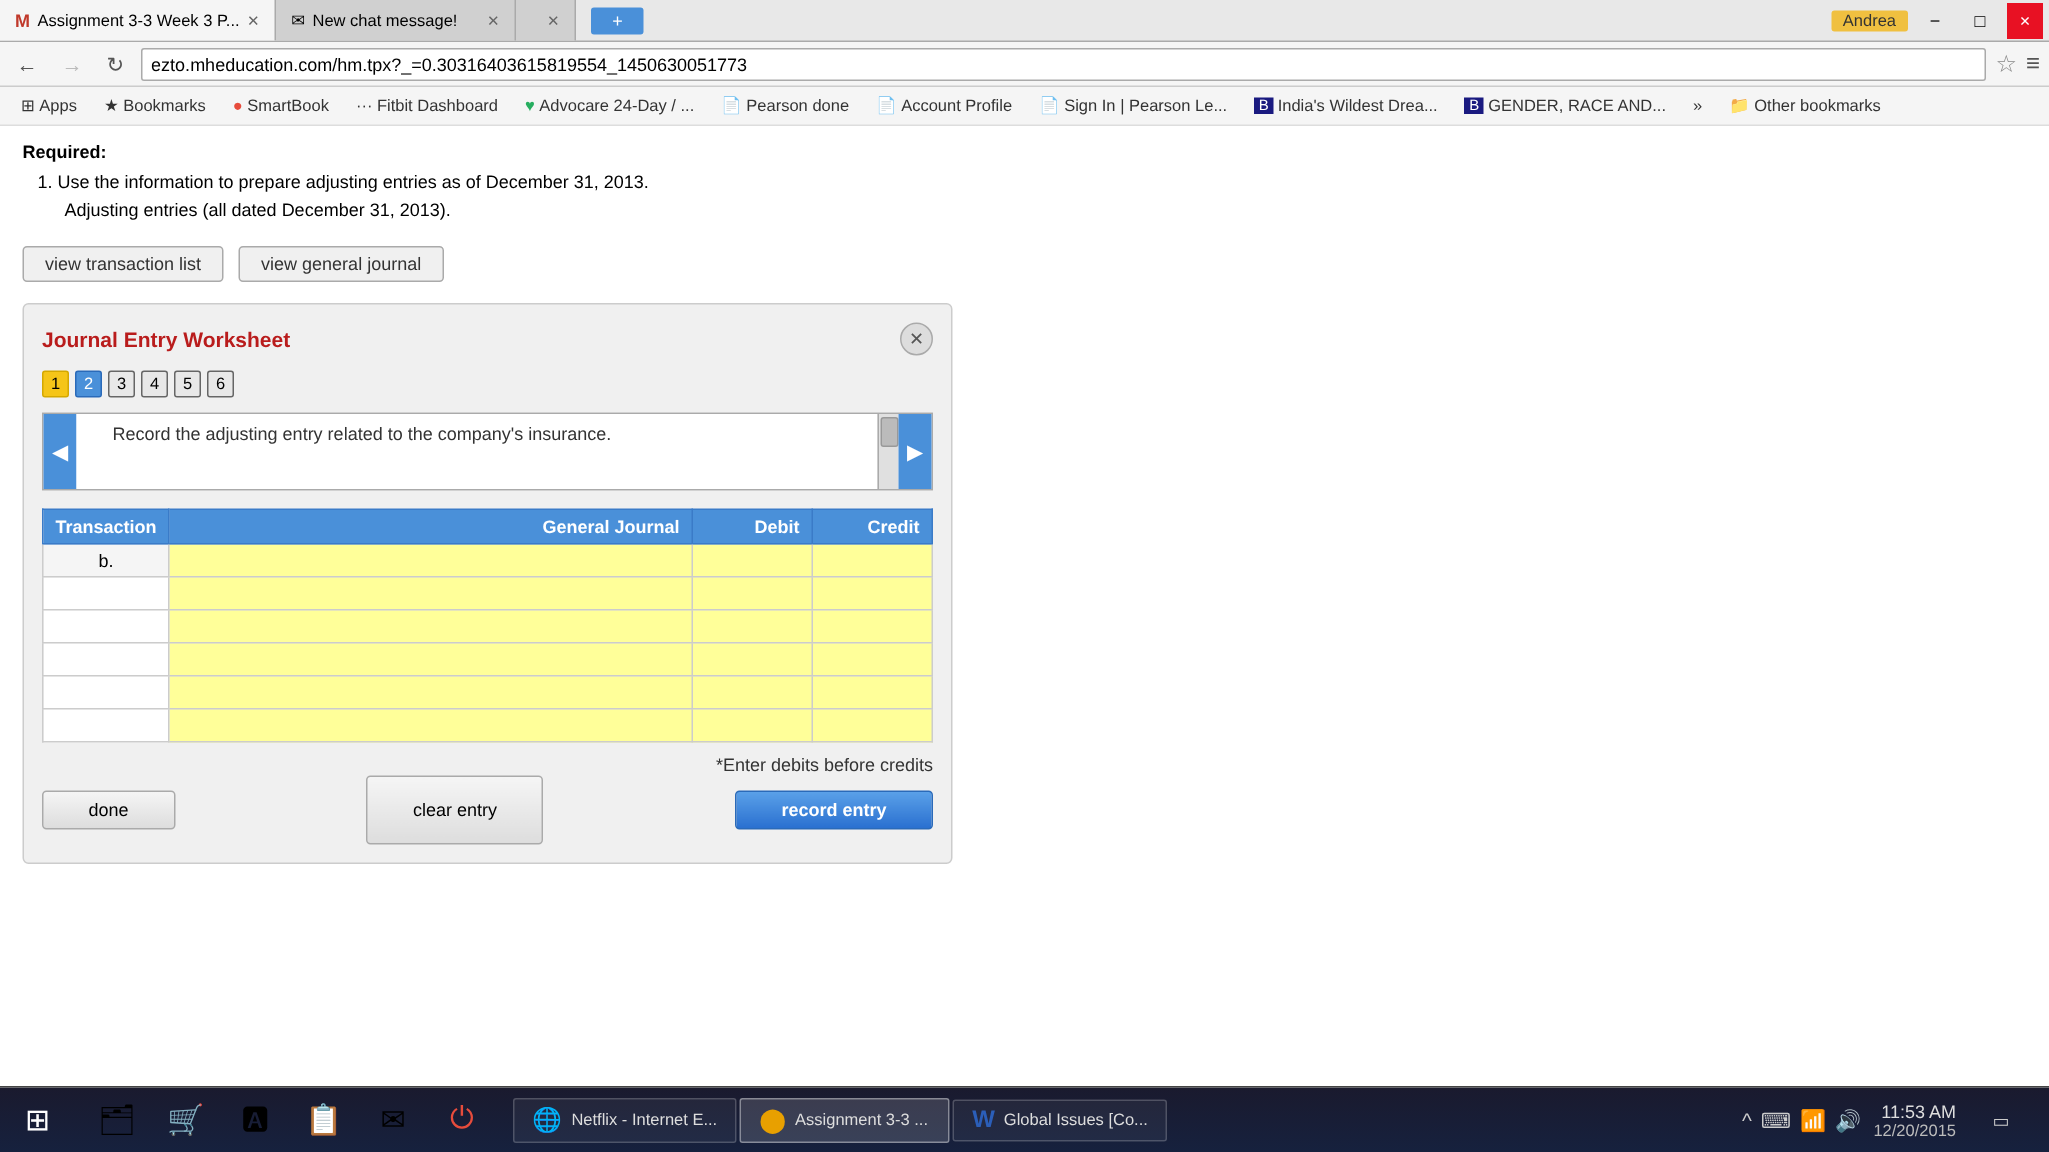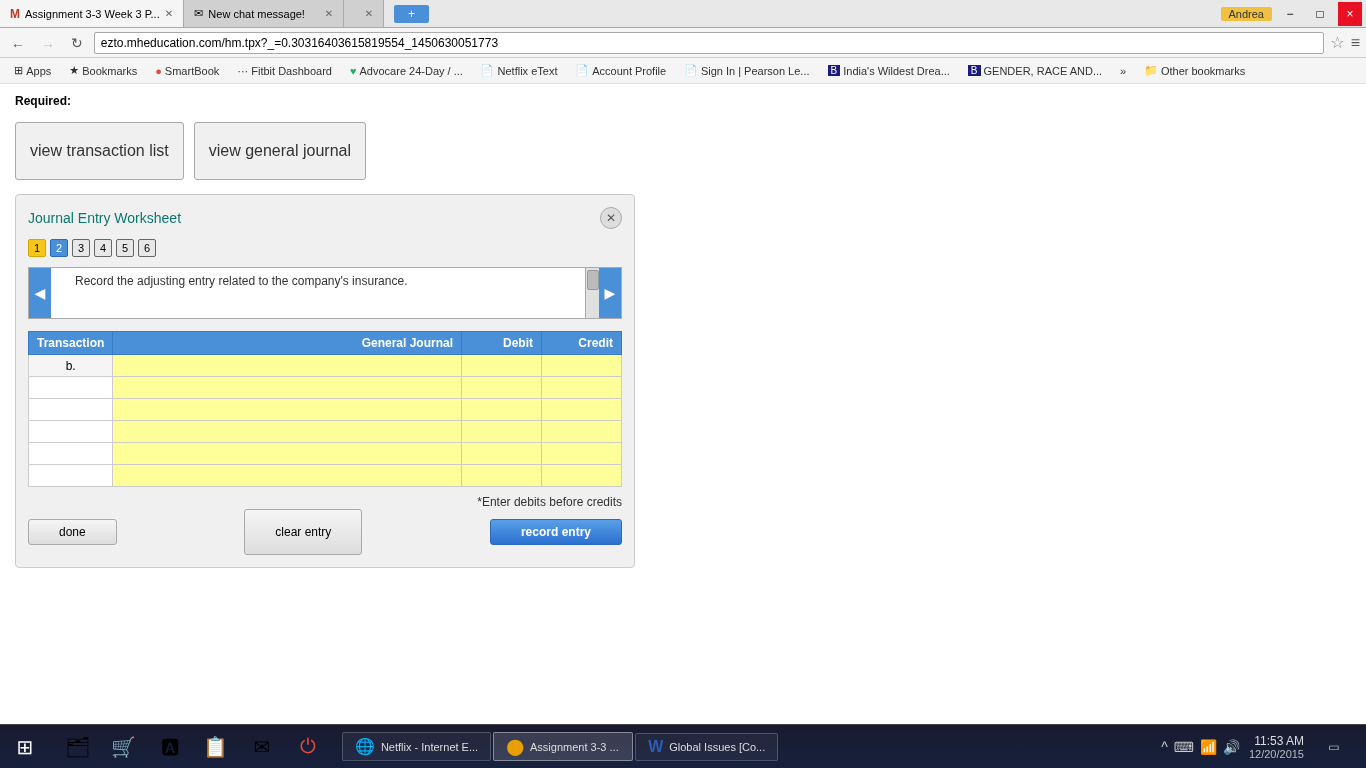--- a/index.html
+++ b/index.html
@@ -155,22 +155,22 @@
       line-height: 1.6;
     }
 
     
     .buttons-row {
       display: flex;
       gap: 10px;
       margin-bottom: 14px;
     }
     .outline-btn {
-      padding: 19px 14px;
-      font-size: 16px;
+      padding: 4px 14px;
+      font-size: 12px;
       border: 1px solid #aaa;
       background: #f0f0f0;
       cursor: pointer;
       border-radius: 3px;
       color: #333;
     }
 
     
     .worksheet-modal {
       border: 1px solid #ccc;
@@ -181,22 +181,22 @@
       position: relative;
     }
     .modal-header {
       display: flex;
       align-items: center;
       justify-content: space-between;
       margin-bottom: 10px;
     }
     .modal-title {
       font-size: 14px;
-      font-weight: normal;
-      color: #0f766e;
+      font-weight: bold;
+      color: #b91c1c;
     }
     .modal-close {
       width: 22px;
       height: 22px;
       border: 1px solid #aaa;
       border-radius: 50%;
       background: #ddd;
       cursor: pointer;
       display: flex;
       align-items: center;
@@ -493,21 +493,21 @@
   <div class="bm-item">
     <span class="bm-icon">···</span>
     <span>Fitbit Dashboard</span>
   </div>
   <div class="bm-item">
     <span class="bm-icon" style="color:#27ae60;">♥</span>
     <span>Advocare 24-Day / ...</span>
   </div>
   <div class="bm-item">
     <span class="bm-icon">📄</span>
-    <span>Netflix eText</span>
+    <span>Pearson done</span>
   </div>
   <div class="bm-item">
     <span class="bm-icon">📄</span>
     <span>Account Profile</span>
   </div>
   <div class="bm-item">
     <span class="bm-icon">📄</span>
     <span>Sign In | Pearson Le...</span>
   </div>
   <div class="bm-item">
@@ -524,20 +524,24 @@
   <div class="bm-item">
     <span class="bm-icon">📁</span>
     <span>Other bookmarks</span>
   </div>
 </div>
 
 <div class="content-area">
 
   <div class="required-section">
     <div class="required-title">Required:</div>
+    <ul class="required-list">
+      <li>1.  Use the information to prepare adjusting entries as of December 31, 2013.</li>
+      <li style="padding-left:18px;">Adjusting entries (all dated December 31, 2013).</li>
+    </ul>
   </div>
 
   <div class="buttons-row">
     <button class="outline-btn">view transaction list</button>
     <button class="outline-btn">view general journal</button>
   </div>
 
   <div class="worksheet-modal">
 
     <div class="modal-header">

